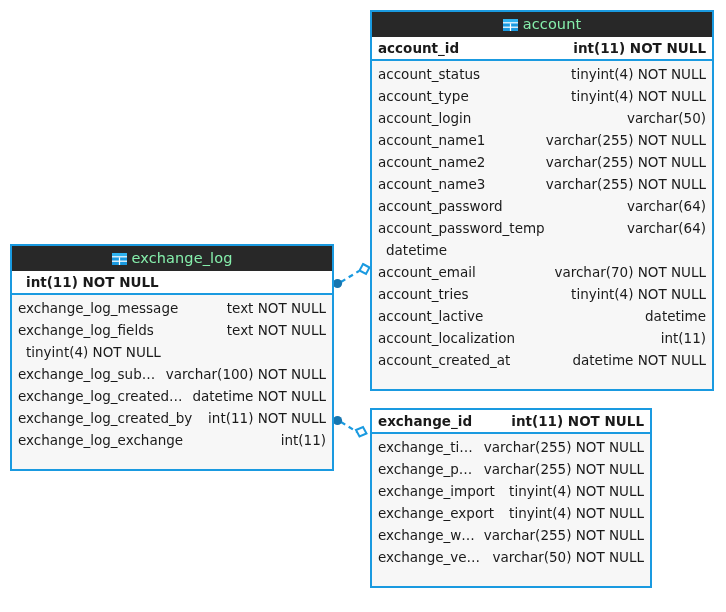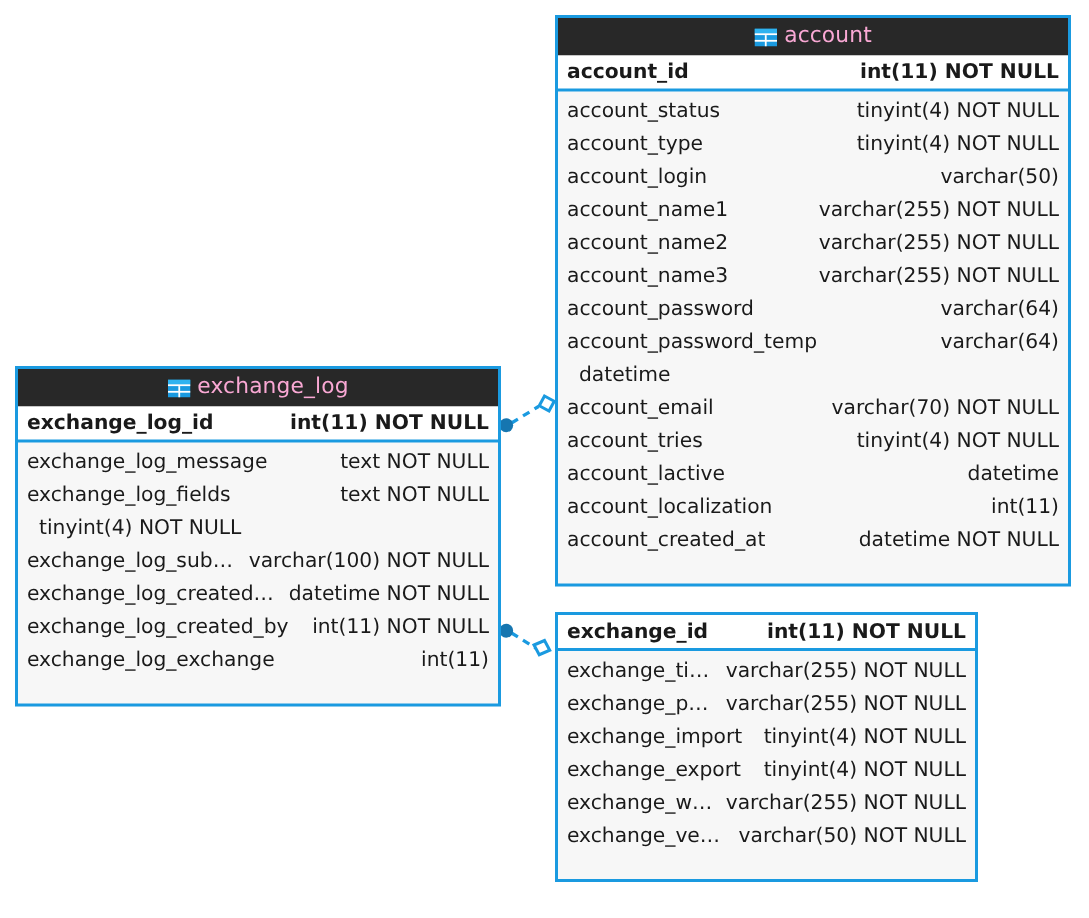--- a/index.html
+++ b/index.html
@@ -53,21 +53,21 @@
   .table-icon {
     display: inline-block;
     width: 15px;
     height: 12px;
     position: relative;
     flex: 0 0 auto;
   }
   .table-icon svg { display: block; }
   .entity-title {
     font-size: 14.5px;
-    color: #f9a8d4;
+    color: #86efac;
     letter-spacing: 0.1px;
     text-align: center;
   }
   .pk-row {
     background: #ffffff;
     border-bottom: 2px solid #1a9ae0;
   }
   .row {
     display: flex;
     align-items: center;
@@ -209,21 +209,20 @@
           <rect x="0" y="0" width="15" height="3.2" fill="#2fb3f0"></rect>
           <rect x="0" y="3.2" width="15" height="1.2" fill="#ffffff"></rect>
           <rect x="6.9" y="4.4" width="1.2" height="7.6" fill="#ffffff"></rect>
           <rect x="0" y="7.6" width="15" height="1.2" fill="#ffffff"></rect>
         </svg>
       </span>
       <span class="entity-title">exchange_log</span>
     </div>
     <div class="pk-row">
       <div class="row">
-        <span class="row-name">exchange_log_id</span>
         <span class="row-type">int(11) NOT NULL</span>
       </div>
     </div>
     <div class="rows-body">
       <div class="row">
         <span class="row-name">exchange_log_message</span>
         <span class="row-type">text NOT NULL</span>
       </div>
       <div class="row">
         <span class="row-name">exchange_log_fields</span>

